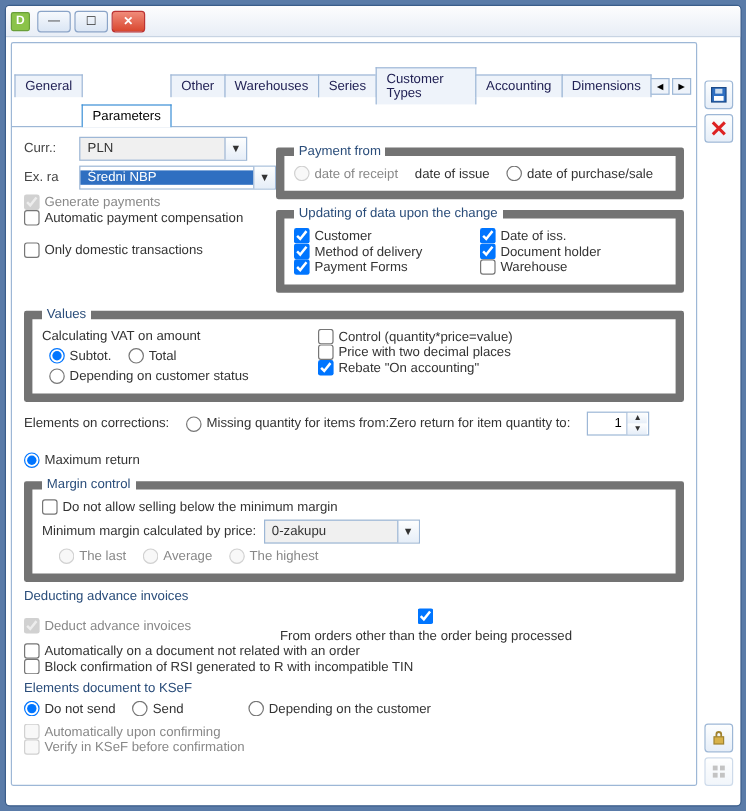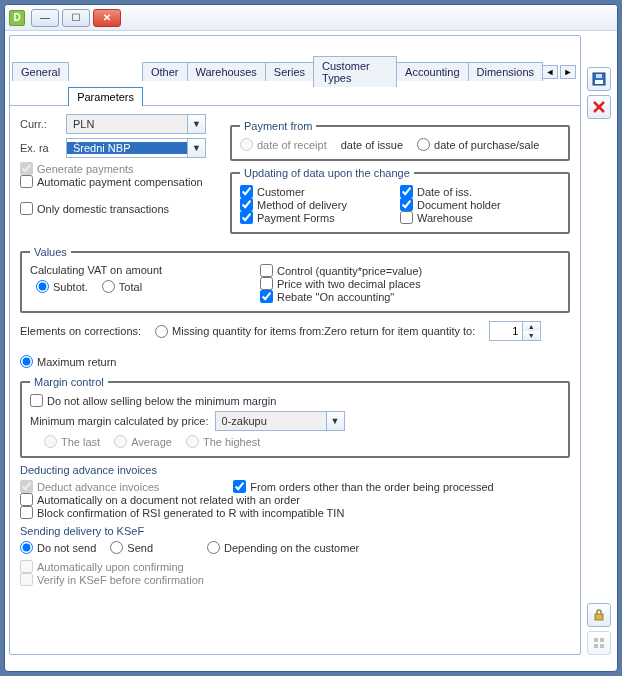--- a/index.html
+++ b/index.html
@@ -125,21 +125,21 @@
     background:#fff;
   }
   .combo.disabled { background:#f0f0f0; }
   .combo .val { flex:1; padding:0 6px; }
   .combo .arrow { width:18px; height:100%; border-left:1px solid #9db7d6; display:flex;align-items:center;justify-content:center;font-size:9px;background:linear-gradient(#fdfefe,#e6eef8);}
   .combo.hl .val { background:#2f6fc1; color:#fff; }
   .chk, .rdo { display:flex; align-items:center; gap:4px; cursor:pointer;}
   .chk input, .rdo input { margin:0; }
   .chk.disabled, .rdo.disabled { color:#888; }
   fieldset {
-    border:2px solid #737373;
+    border:7px solid #737373;
     border-radius:2px;
     margin:6px 0;
     padding:6px 8px 8px 8px;
   }
   legend { color:#2a4d7a; padding:0 4px; }
   .two-col { display:flex; }
   .col { flex:1; }
   .section-title { color:#2a4d7a; margin:6px 0 4px 0;}
   .spin {
     display:inline-flex; border:1px solid #9db7d6; height:20px; width:52px; align-items:center;
@@ -184,21 +184,21 @@
           <div class="col" style="flex:0 0 210px;">
             <div class="row">
               <span class="lbl">Curr.:</span>
               <div class="combo disabled" style="width:140px;">
                 <span class="val">PLN</span>
                 <span class="arrow">▼</span>
               </div>
             </div>
             <div class="row">
               <span class="lbl">Ex. ra</span>
-              <div class="combo hl" style="width:140px;">
+              <div class="combo hl" style="width:164px;">
                 <span class="val">Średni NBP</span>
                 <span class="arrow">▼</span>
               </div>
             </div>
             <label class="chk disabled">
               <input type="checkbox" checked="" disabled="" style="">
                 <span>Generate payments</span>
             </label>
             <label class="chk">
               <input type="checkbox" style="">
@@ -272,20 +272,24 @@
               <div class="inline-group" style="margin:4px 0 4px 6px;align-items:flex-end;">
                 <label class="rdo">
                     <input type="radio" name="vat" checked="" style="">
                     <span>Subtot.</span>
                   </label>
                 <label class="rdo">
                     <input type="radio" name="vat" style="">
                     <span>Total</span>
                   </label>
               </div>
+              <label class="rdo" style="margin-left:6px;">
+                  <input type="radio" name="vat" style="">
+                  <span>Depending on customer status</span>
+                </label>
             </div>
             <div class="col">
               <label class="chk">
                   <input type="checkbox" style="">
                   <span>Control (quantity*price=value)</span>
                 </label>
               <label class="chk">
                   <input type="checkbox" style="">
                   <span>Price with two decimal places</span>
                 </label>
@@ -347,35 +351,35 @@
               </label>
           </div>
         </fieldset>
 
         <div class="section-title">Deducting advance invoices</div>
         <div class="inline-group">
           <label class="chk disabled">
               <input type="checkbox" checked="" disabled="" style="">
               <span>Deduct advance invoices</span>
             </label>
-          <label class="chk" style="margin-left:60px;">
+          <label class="chk" style="margin-left:60px;flex-direction:column;">
               <input type="checkbox" checked="" style="">
               <span>From orders other than the order being processed</span>
             </label>
         </div>
         <label class="chk">
             <input type="checkbox" style="">
             <span>Automatically on a document not related with an order</span>
           </label>
         <label class="chk">
             <input type="checkbox" style="">
             <span>Block confirmation of RSI generated to R with incompatible TIN</span>
           </label>
 
-        <div class="section-title">Sending delivery to KSeF</div>
+        <div class="section-title">Elements document to KSeF</div>
         <div class="inline-group" style="margin-bottom:6px;">
           <label class="rdo">
               <input type="radio" name="ksef" checked="" style="">
               <span>Do not send</span>
             </label>
           <label class="rdo">
               <input type="radio" name="ksef" style="">
               <span>Send</span>
             </label>
           <label class="rdo" style="margin-left:40px;">

